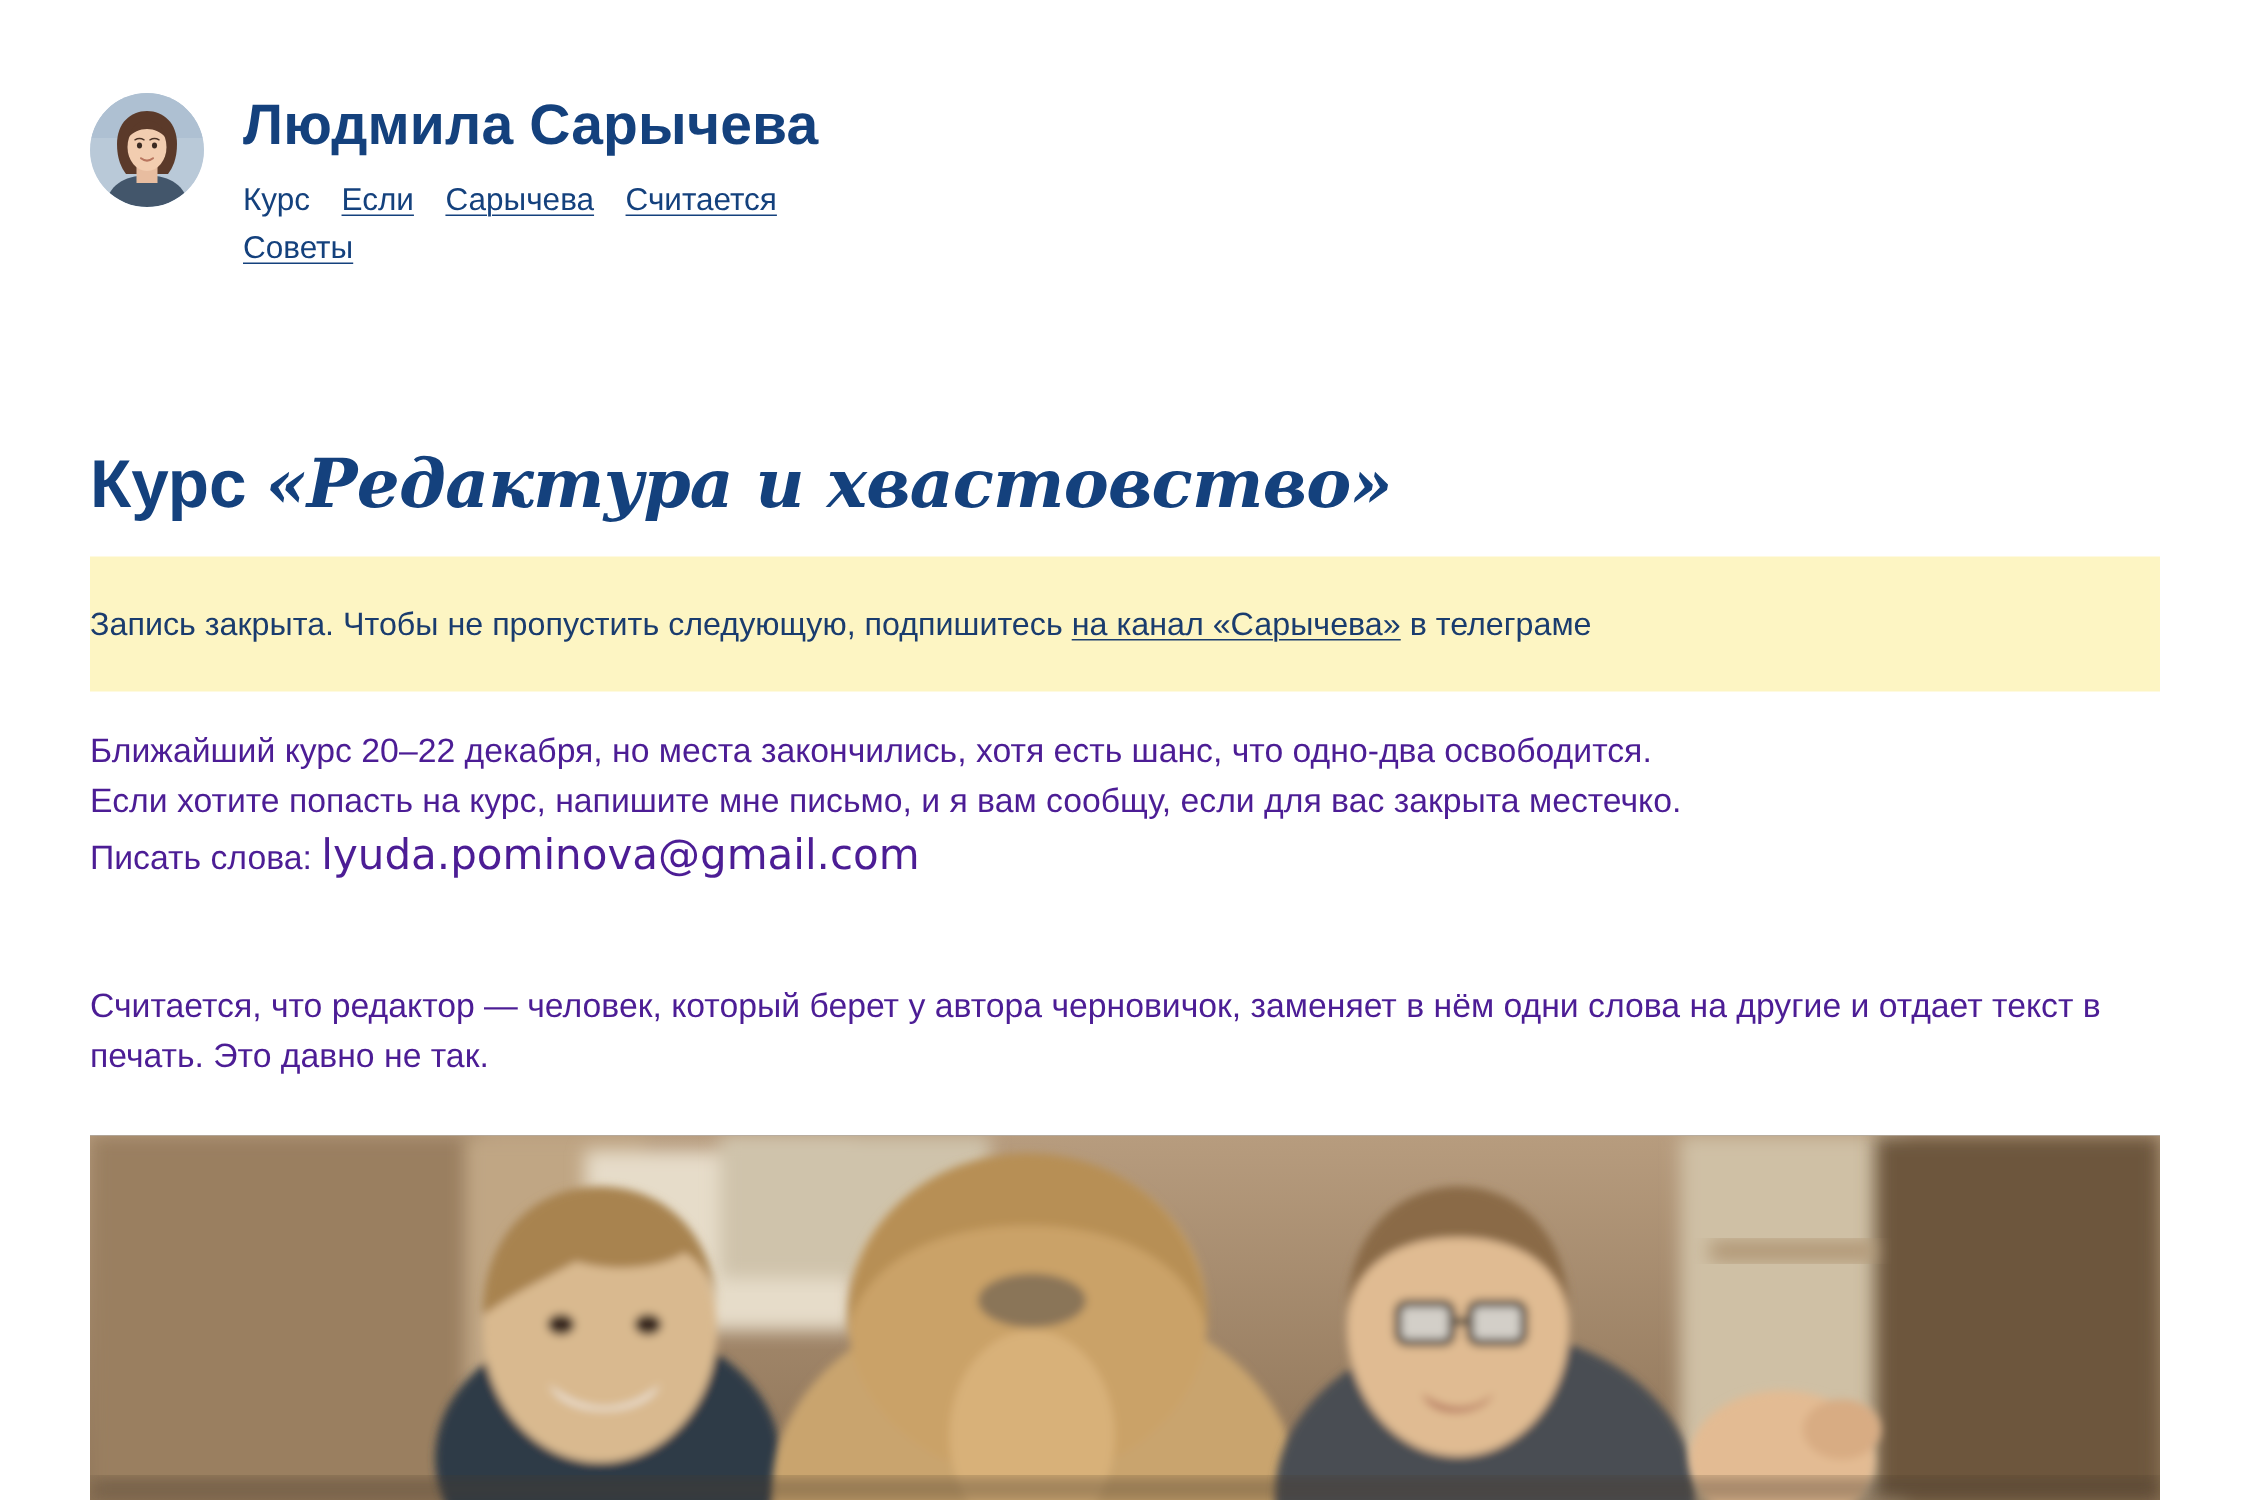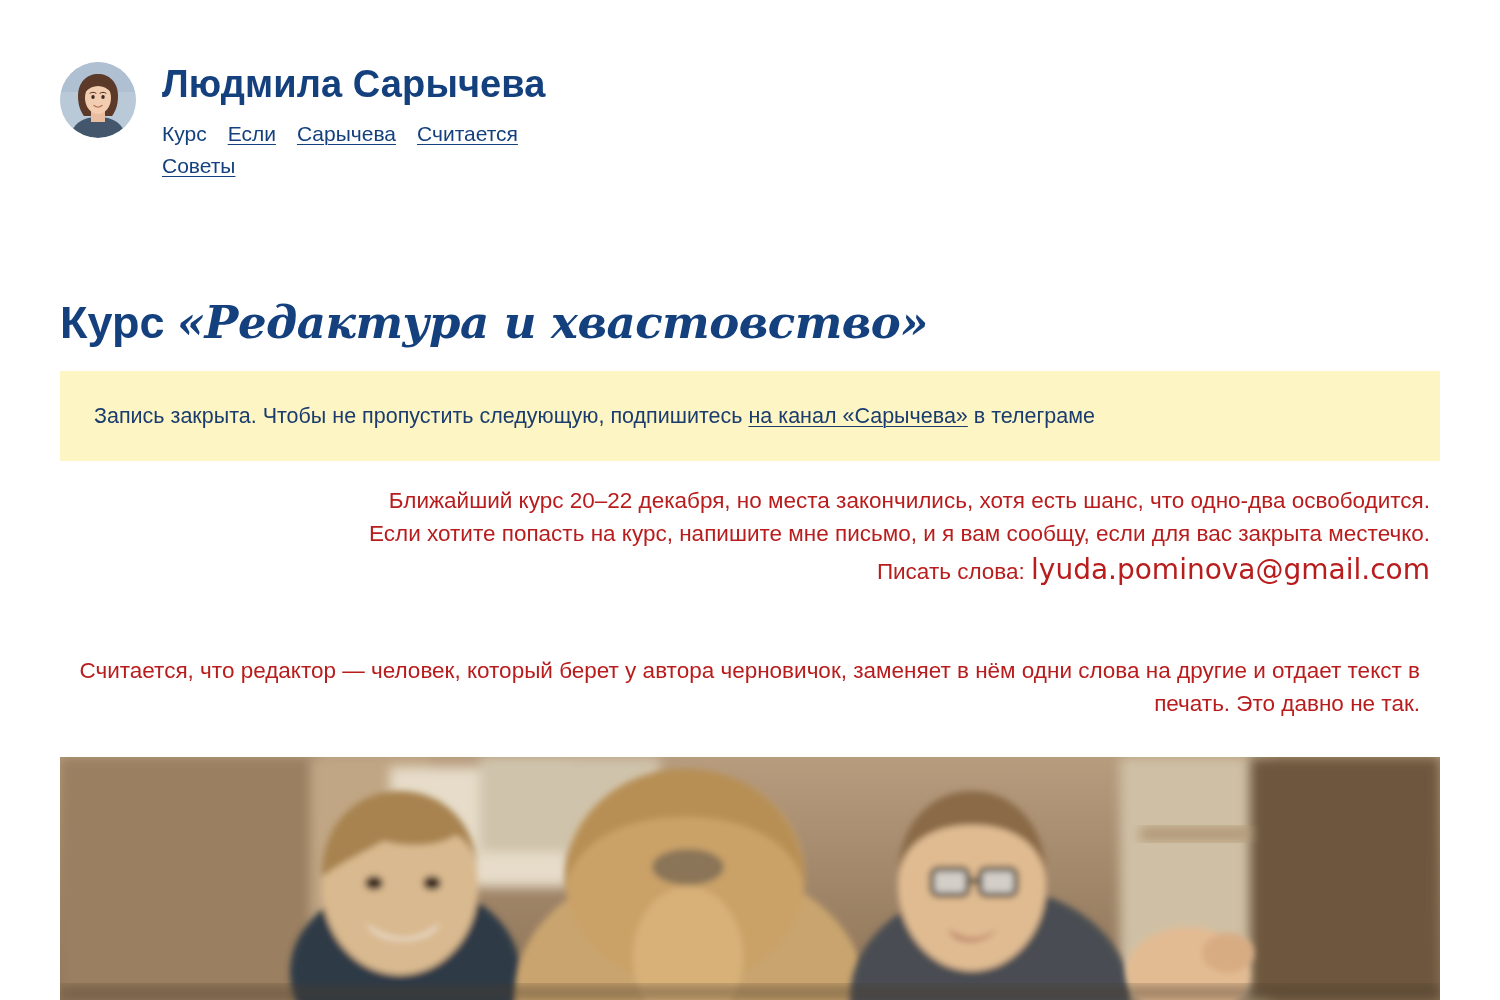--- a/index.html
+++ b/index.html
@@ -97,42 +97,40 @@
     position: absolute;
     left: 60px;
     top: 371px;
     width: 1380px;
     height: 90px;
     background: #fdf5c3;
     display: flex;
     align-items: center;
   }
   .notice-text {
-    padding-left: 34px;
     font-size: 21.5px;
     color: #1a3c6e;
     line-height: 1.4;
     white-space: nowrap;
   }
   .notice-text a {
     color: #1a3c6e;
     text-decoration: underline;
     text-underline-offset: 3px;
     text-decoration-thickness: 1px;
   }
 
   
   .para {
     position: absolute;
     left: 60px;
     width: 1370px;
     font-size: 22.5px;
     line-height: 1.45;
-    color: #b91c1c;
-    text-align: right;
+    color: #4c1d95;
   }
   .para-1 { top: 485px; }
   .para-2 { top: 655px; width: 1360px; }
   .mono-mail {
     font-family: "DejaVu Sans", sans-serif;
     font-size: 28px;
   }
 
   
   .photo {

